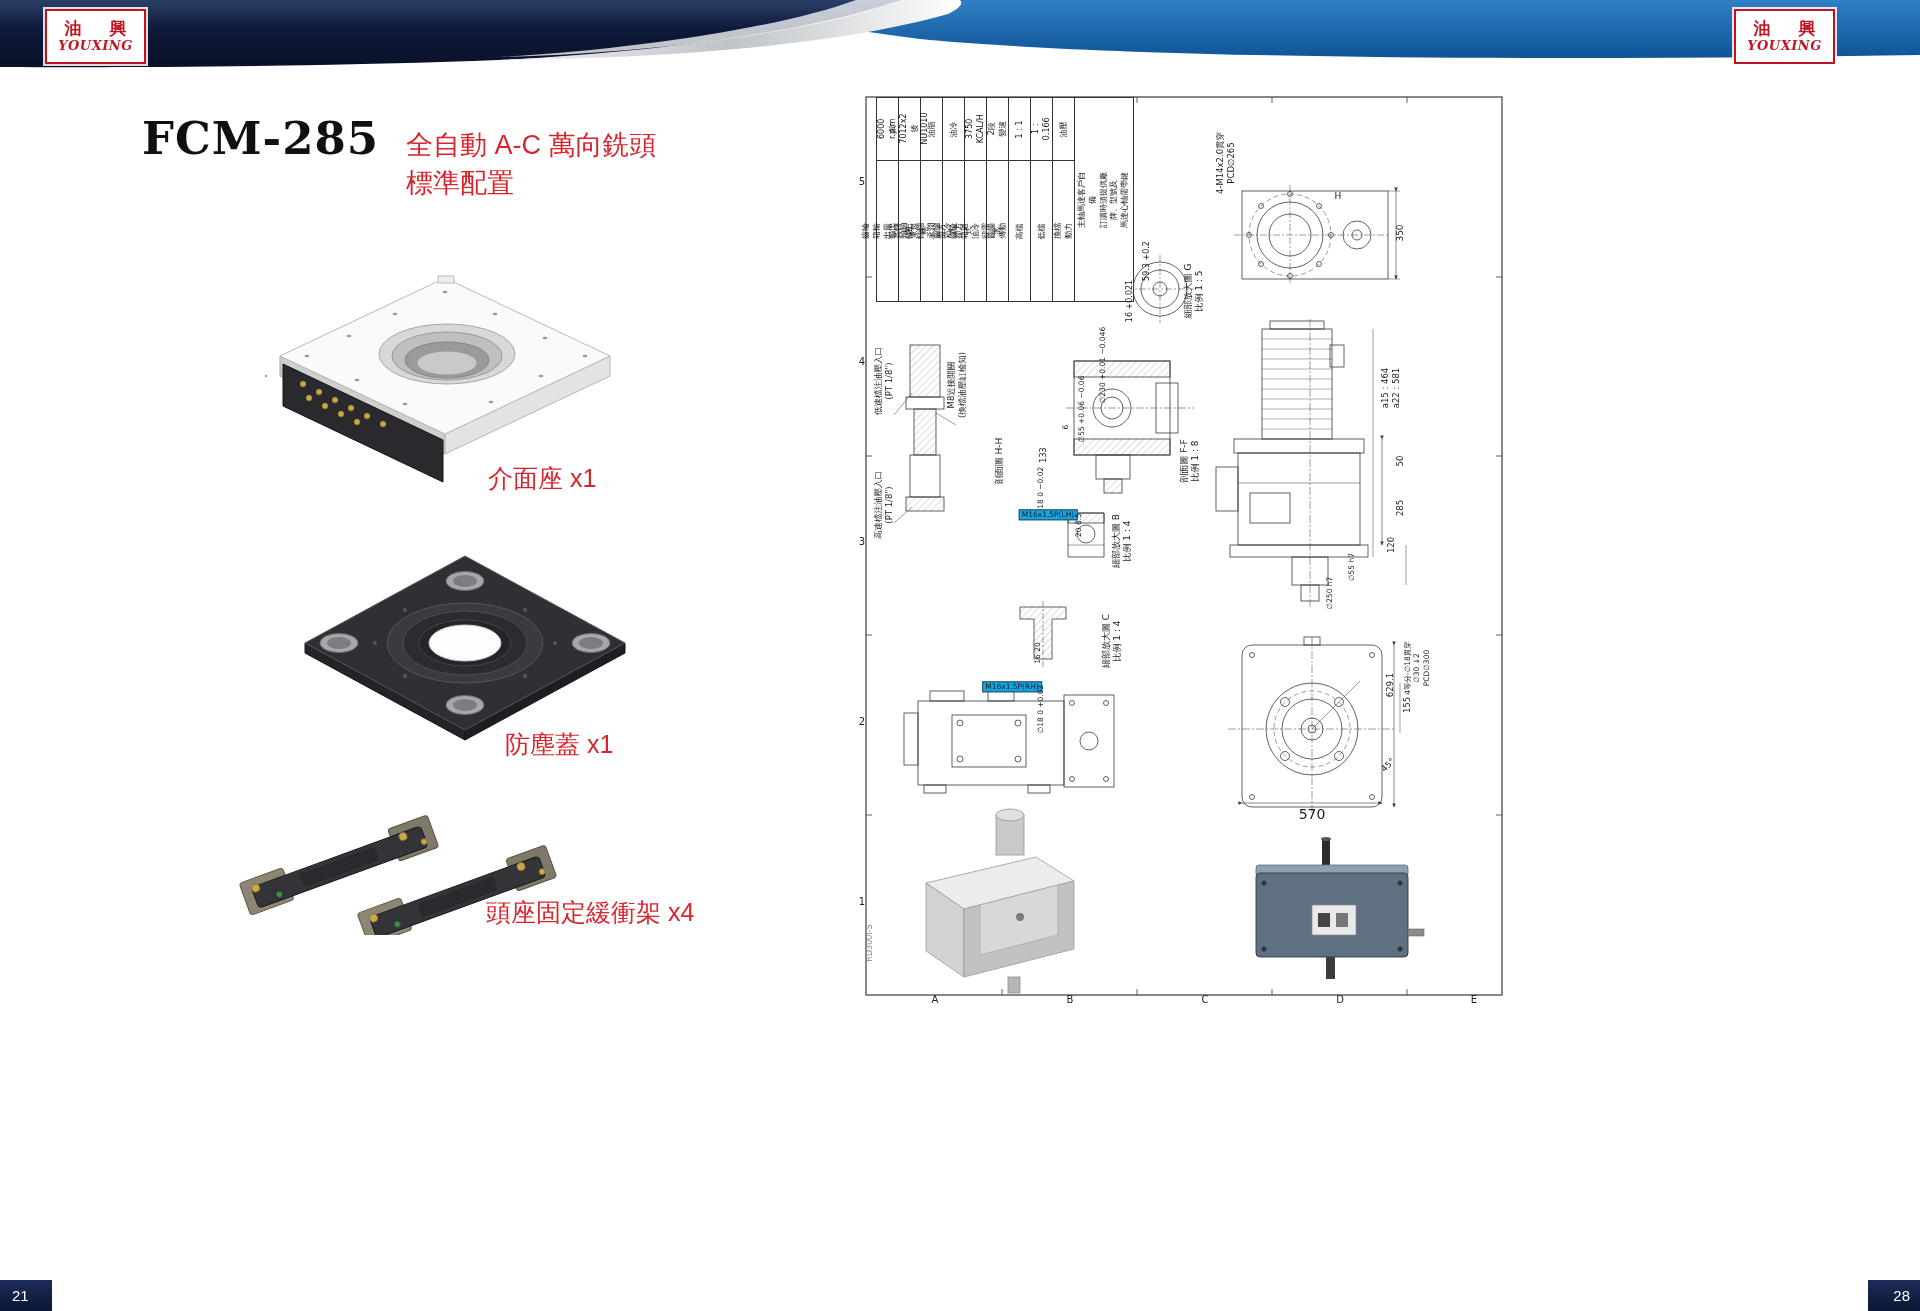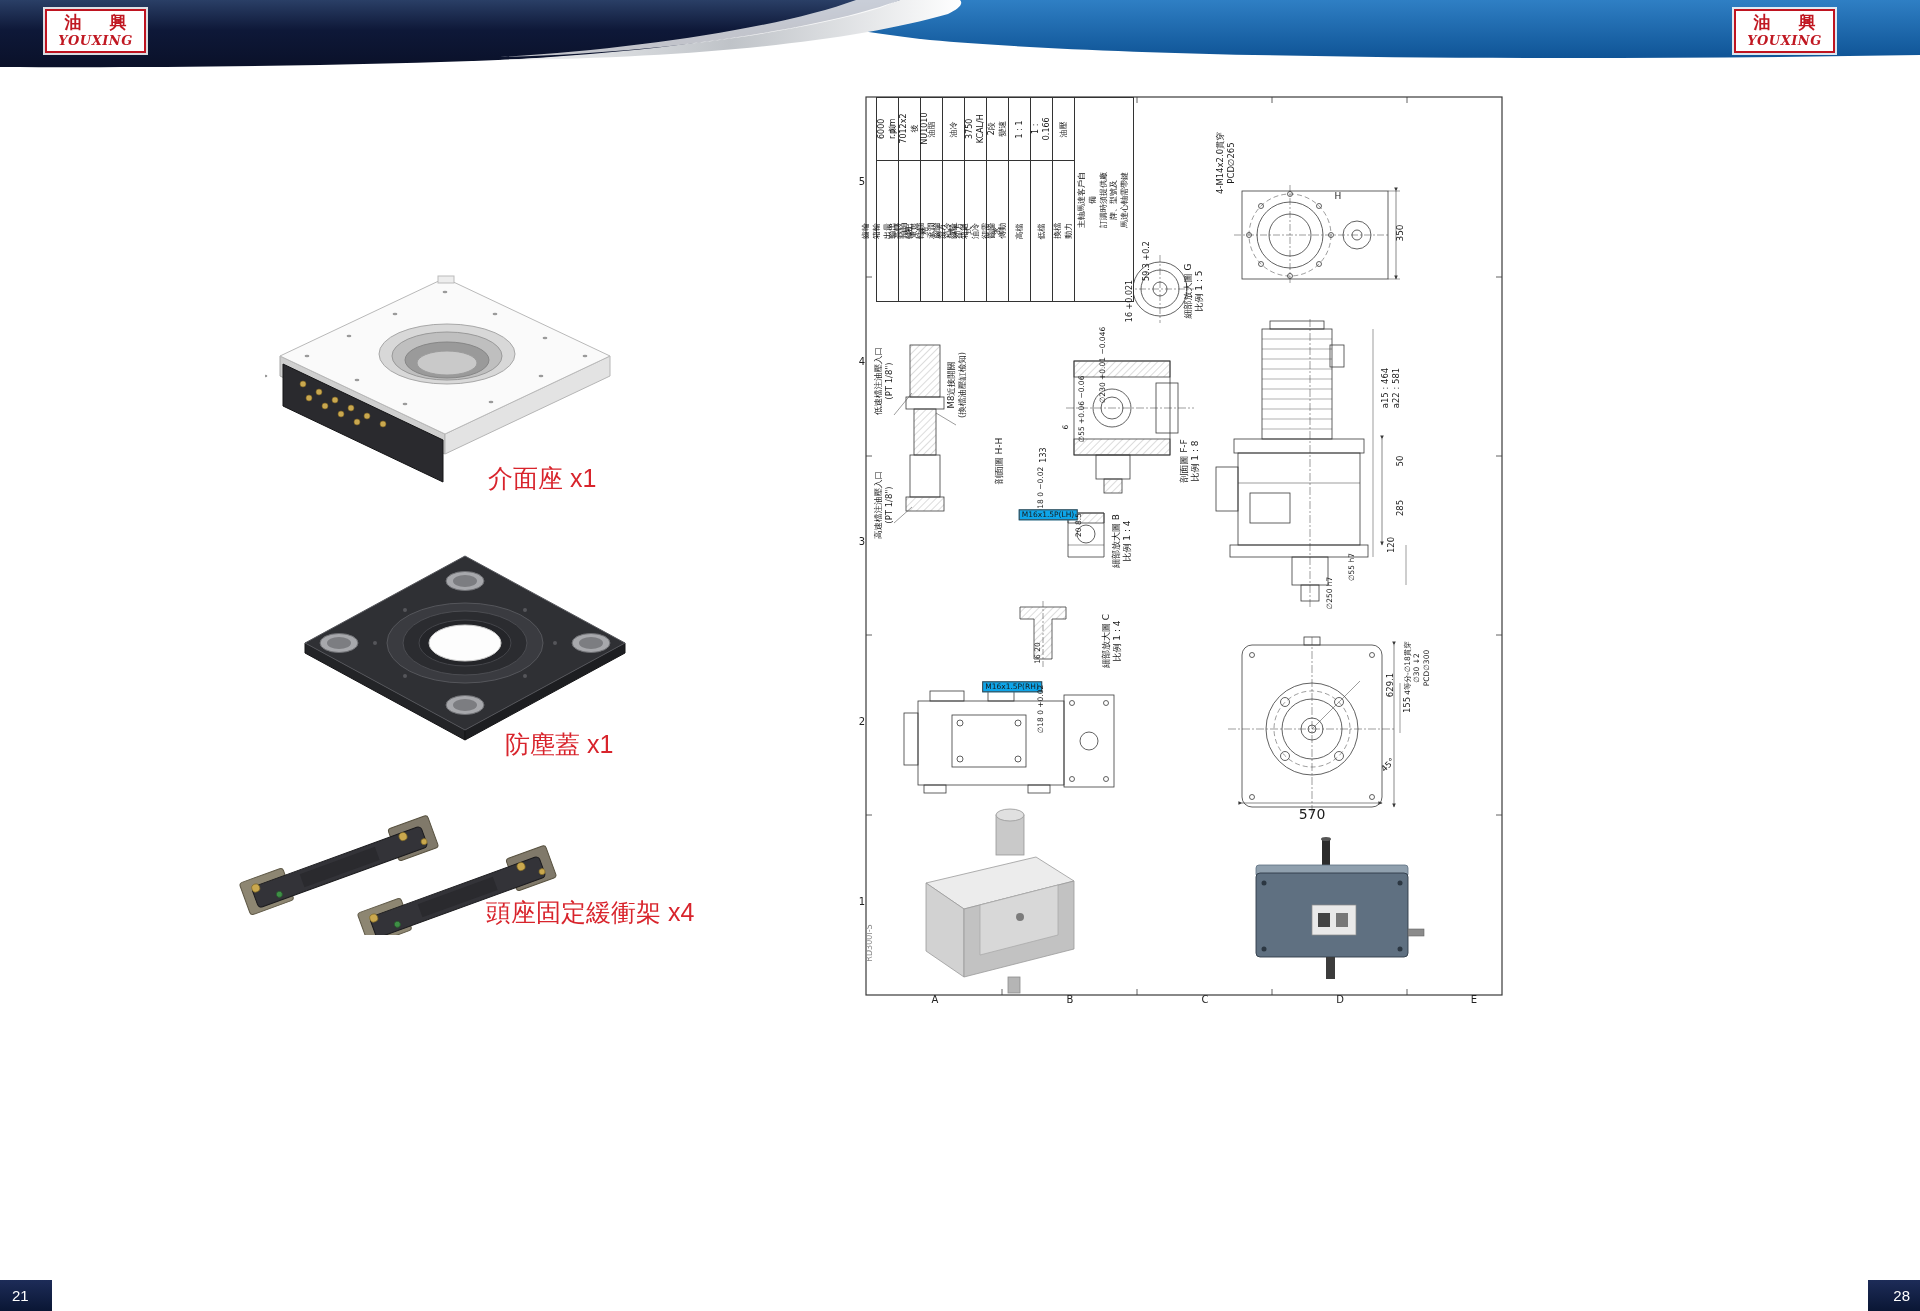--- a/index.html
+++ b/index.html
@@ -2,21 +2,21 @@
 <html><head>
 <meta charset="utf-8">
 <style>
   html,body{margin:0;padding:0;background:#ffffff;}
   body{font-family:"Liberation Sans",sans-serif;}
   .page{position:relative;width:1920px;height:1311px;background:#ffffff;overflow:hidden;}
 
   
   .header{position:absolute;top:0;left:0;width:1920px;height:70px;}
   .header svg{display:block;}
-  .logo{position:absolute;top:9px;width:101px;height:44px;background:#ffffff;border:2px solid #bf1420;
+  .logo{position:absolute;top:9px;width:101px;height:55px;background:#ffffff;border:2px solid #bf1420;
         box-sizing:border-box;display:flex;flex-direction:column;align-items:center;justify-content:center;
         box-shadow:0 0 0 2px rgba(255,255,255,.85);}
   .logo-left{left:45px;}
   .logo-right{left:1734px;}
   .logo-cn{color:#c01822;font-size:17px;font-weight:bold;letter-spacing:11px;text-indent:11px;line-height:1.15;
            font-family:"DejaVu Serif",serif;}
   .logo-en{color:#c01822;font-size:13px;font-style:italic;font-weight:bold;letter-spacing:.5px;line-height:1.2;
            font-family:"DejaVu Serif",serif;}
 
   
@@ -90,20 +90,25 @@
     <div class="logo logo-left">
       <div class="logo-cn">油 興</div>
       <div class="logo-en">YOUXING</div>
     </div>
     <div class="logo logo-right">
       <div class="logo-cn">油 興</div>
       <div class="logo-en">YOUXING</div>
     </div>
   </div>
 
+  <h1 class="model-title">FCM-285</h1>
+  <div class="model-subtitle">
+    <div>全自動 A-C 萬向銑頭</div>
+    <div>標準配置</div>
+  </div>
 
   <div class="fig fig-1">
     <svg width="370" height="240" viewBox="0 0 370 240">
       <polygon points="15,88 180,166 180,186 15,108" fill="#cfcfcf" stroke="#a8a8a8" stroke-width="1"></polygon>
       <polygon points="345,88 180,166 180,186 345,108" fill="#e3e3e3" stroke="#b5b5b5" stroke-width="1"></polygon>
       <polygon points="180,10 345,88 180,166 15,88" fill="#fafafa" stroke="#b9b9b9" stroke-width="1"></polygon>
       <ellipse cx="182" cy="86" rx="68" ry="30" fill="#d8d8d8" stroke="#a8a8a8"></ellipse>
       <ellipse cx="182" cy="88" rx="55" ry="24" fill="#bfbfbf" stroke="#999"></ellipse>
       <ellipse cx="182" cy="92" rx="42" ry="18" fill="#9a9a9a" stroke="#868686"></ellipse>
       <ellipse cx="182" cy="95" rx="30" ry="12" fill="#c9c9c9" stroke="#9c9c9c"></ellipse>

